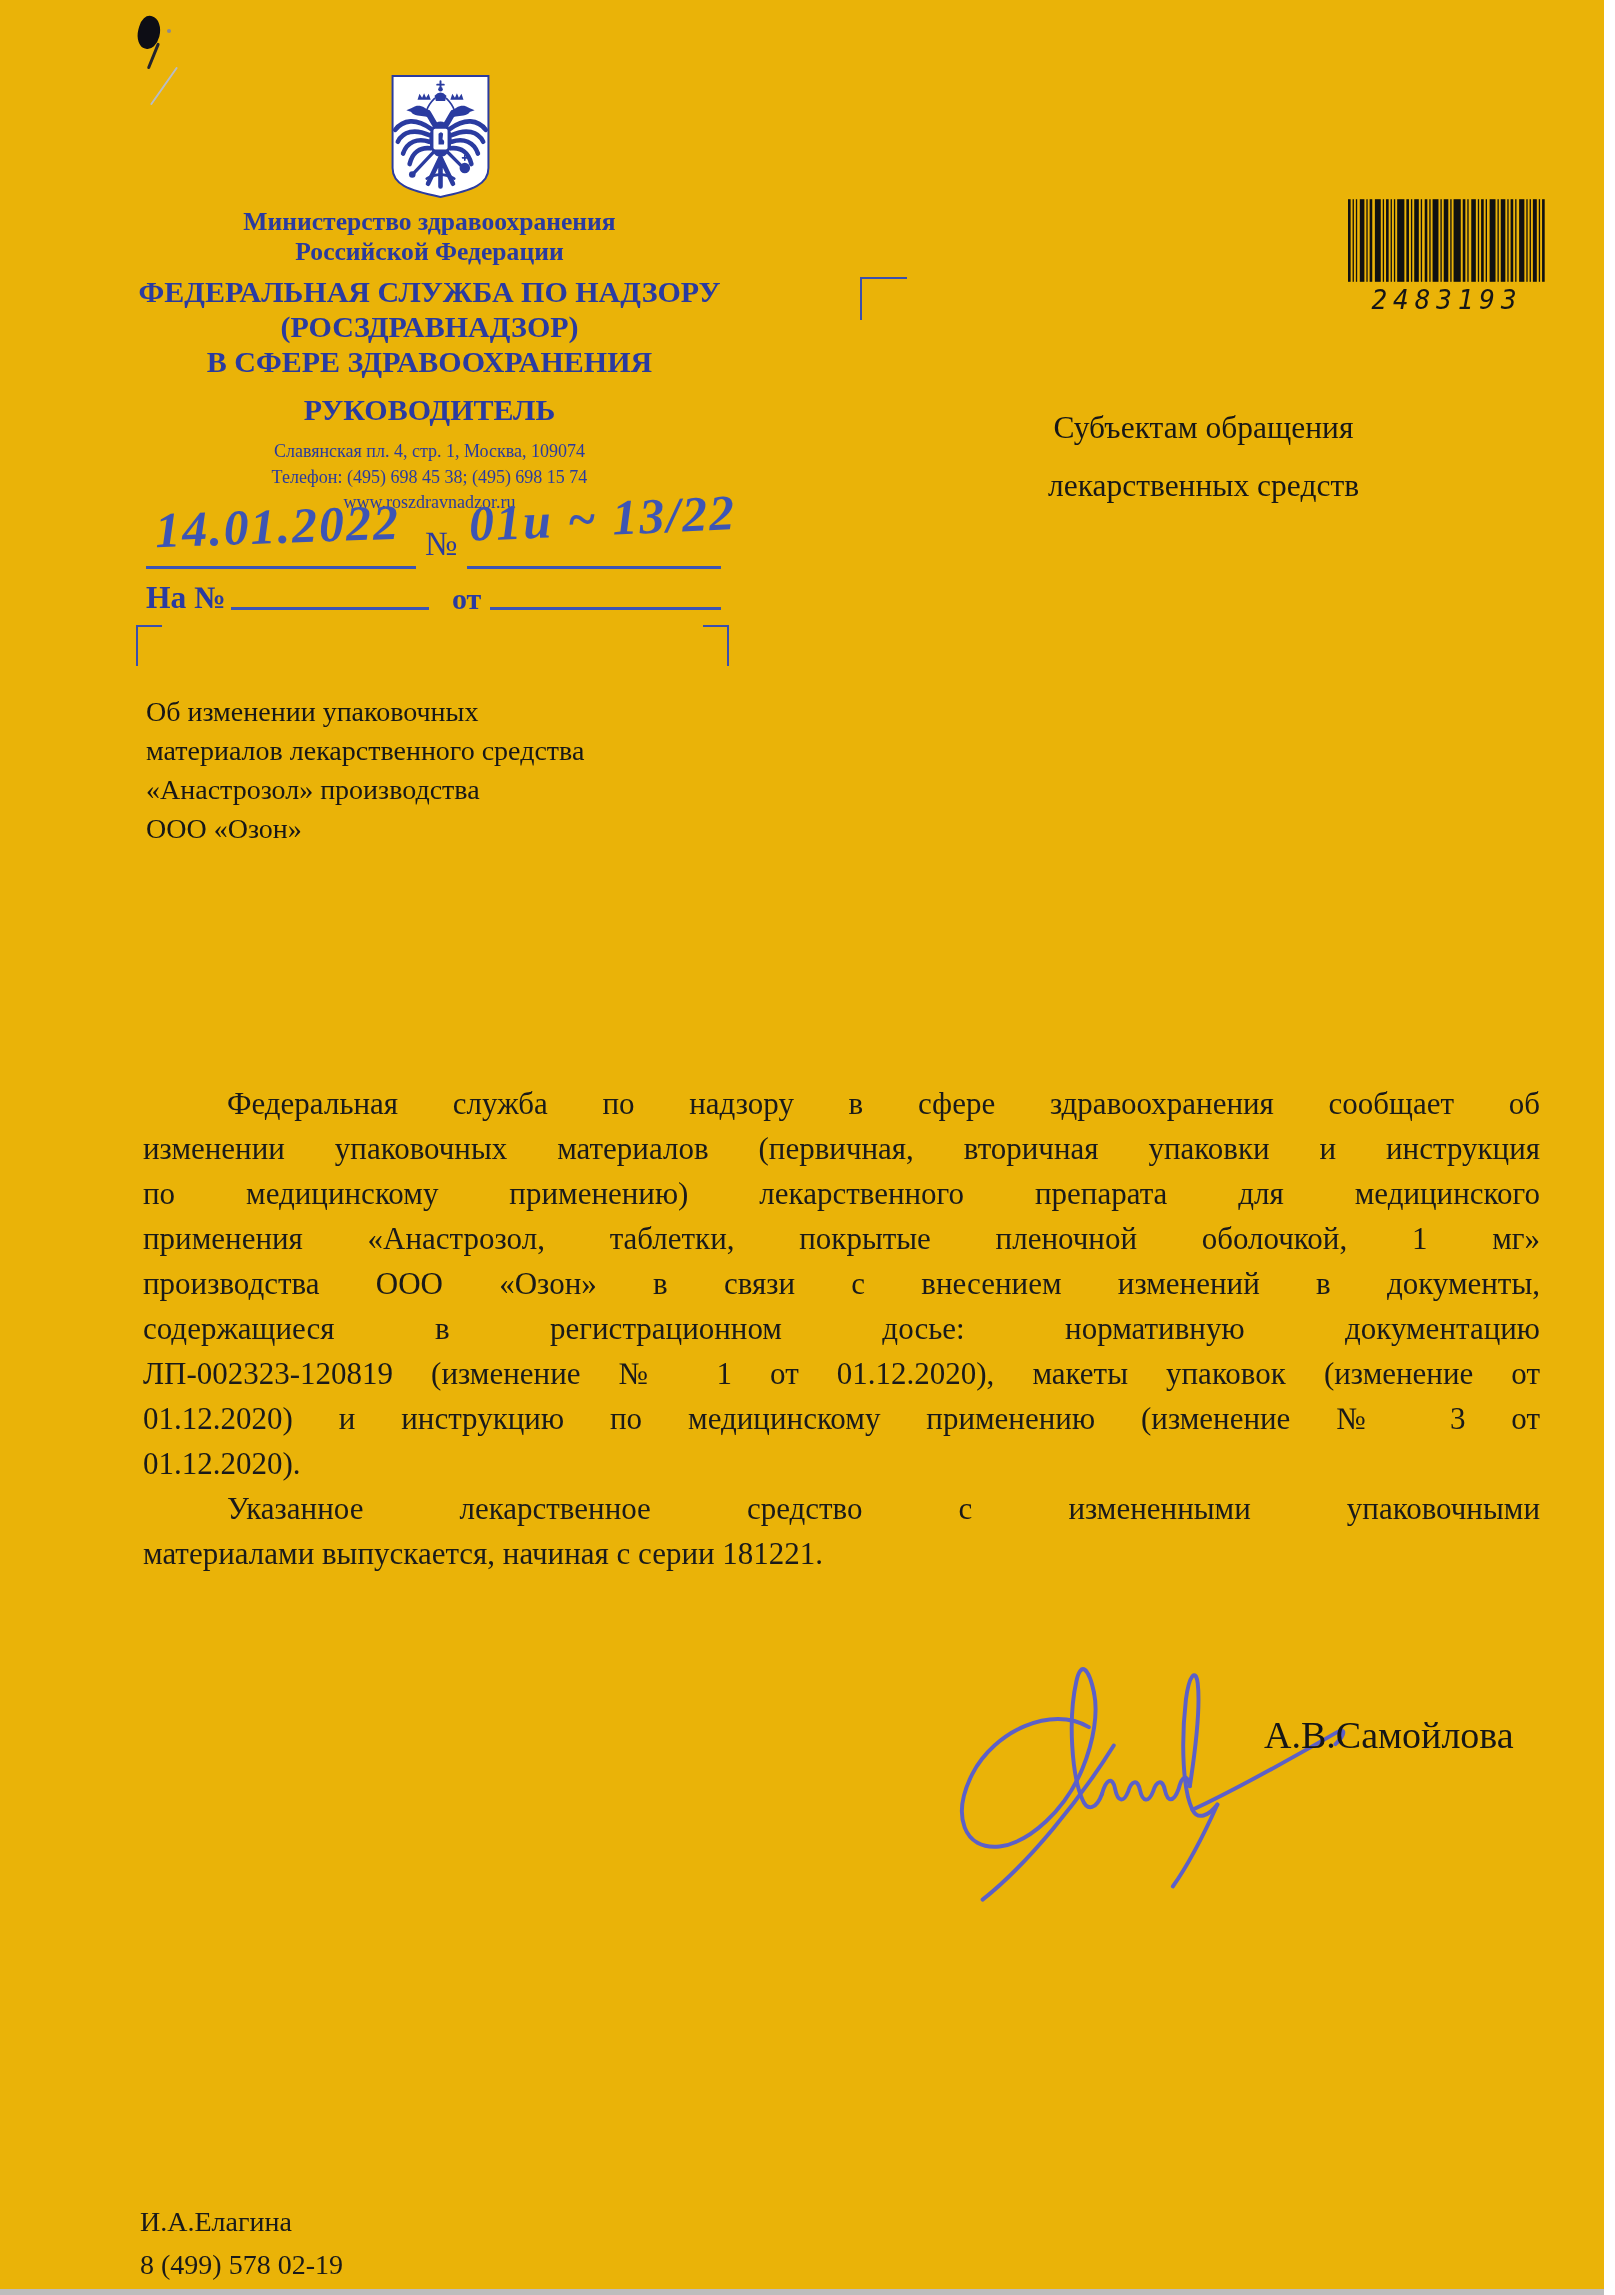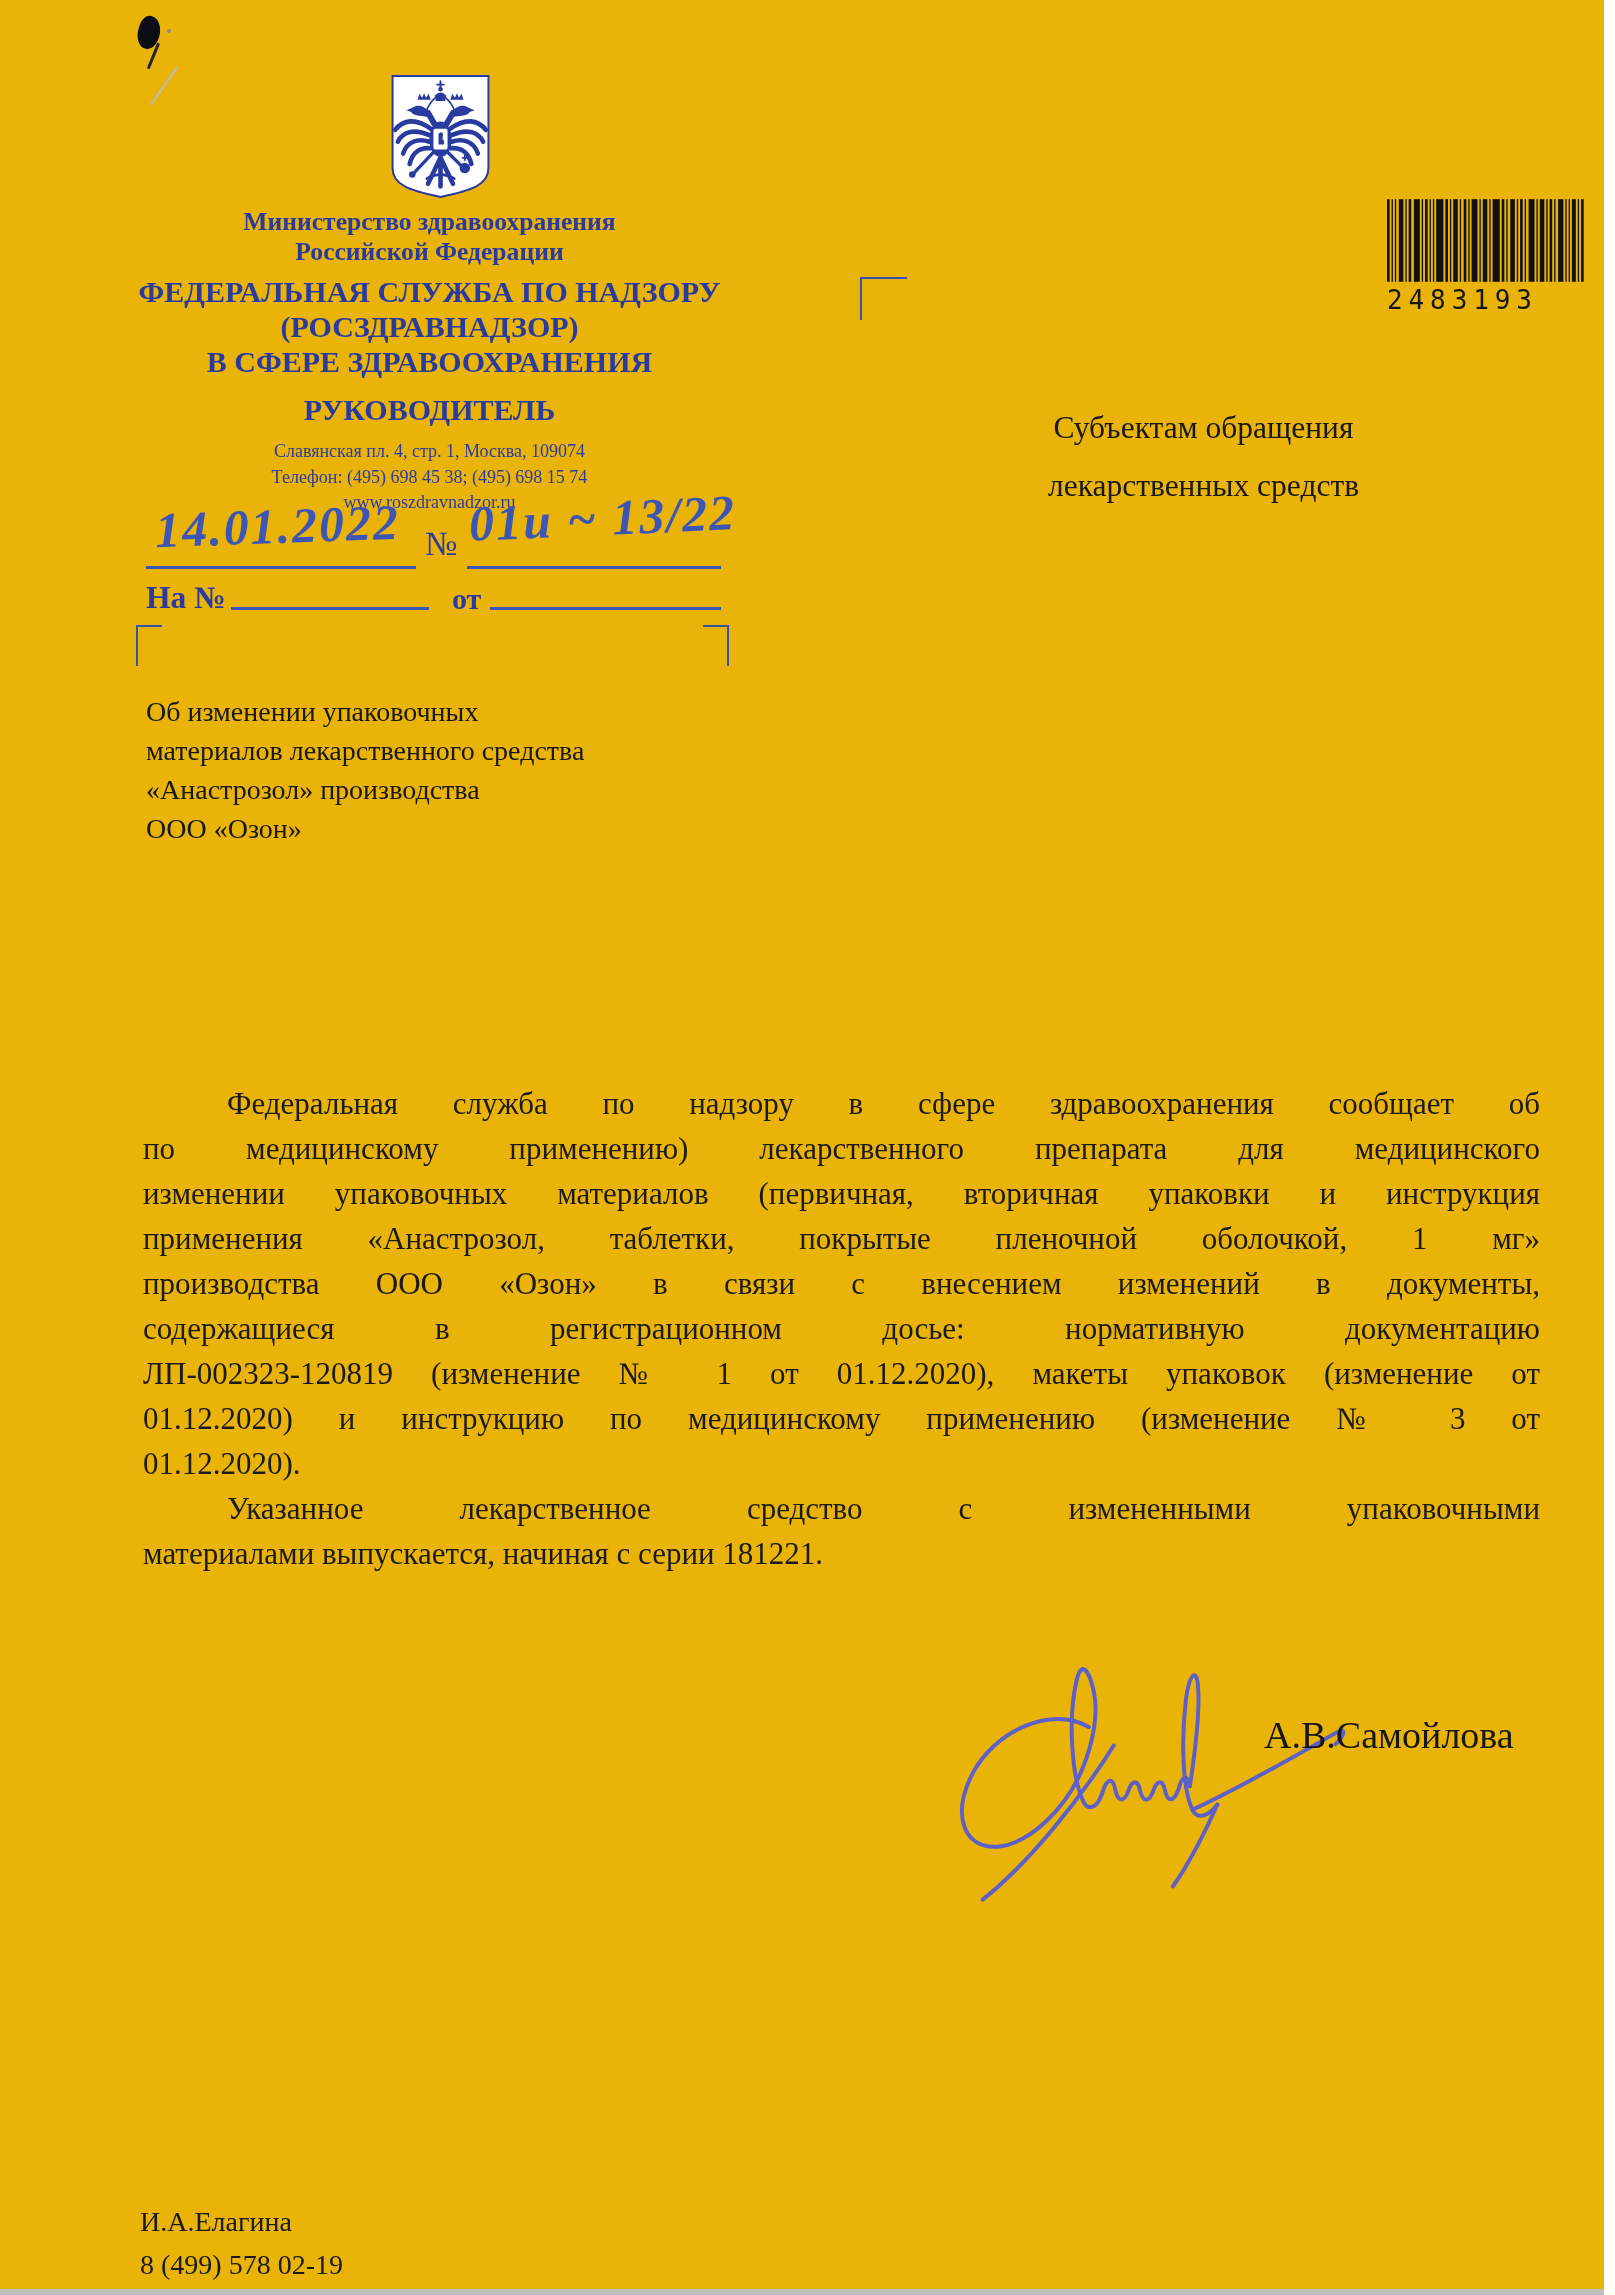--- a/index.html
+++ b/index.html
@@ -43,21 +43,21 @@
 
   
   .c-addr{position:absolute;left:860px;top:277px;width:45px;height:41px;
     border-left:2.6px solid #3a4fae;border-top:2.6px solid #3a4fae;}
   .c-doc-l{position:absolute;left:136px;top:625px;width:23.6px;height:39px;
     border-left:2.6px solid #3a4fae;border-top:2.6px solid #3a4fae;}
   .c-doc-r{position:absolute;left:703px;top:625px;width:23.6px;height:39px;
     border-right:2.6px solid #3a4fae;border-top:2.6px solid #3a4fae;}
 
   
-  .barcode{position:absolute;left:1387px;top:199px;width:198px;}
+  .barcode{position:absolute;left:1348px;top:199px;width:198px;text-align:center;font-style:italic;}
   .barcode-digits{font-family:"DejaVu Sans Mono",monospace;font-size:26px;letter-spacing:5.9px;
     color:#161616;margin-top:1.3px;}
 
   
   .addressee{position:absolute;left:938px;top:399px;width:531px;text-align:center;
     font-size:31.5px;line-height:58px;color:#171717;}
   .subject{position:absolute;left:146px;top:692px;width:564px;font-size:28px;line-height:39px;color:#171717;}
 
   
   .body-text{position:absolute;left:143px;top:1081px;width:1397px;font-size:31px;
@@ -203,22 +203,22 @@
 
   <div class="subject">
     <div>Об  изменении упаковочных</div>
     <div>материалов лекарственного средства</div>
     <div>«Анастрозол» производства</div>
     <div>ООО «Озон»</div>
   </div>
 
   <div class="body-text">
     <div class="bl jl ind">Федеральная служба по надзору в сфере здравоохранения сообщает об</div>
+    <div class="bl jl">изменении упаковочных материалов (первичная, вторичная упаковки и инструкция</div>
     <div class="bl jl">по медицинскому применению) лекарственного препарата для медицинского</div>
-    <div class="bl jl">изменении упаковочных материалов (первичная, вторичная упаковки и инструкция</div>
     <div class="bl jl">применения «Анастрозол, таблетки, покрытые пленочной оболочкой, 1 мг»</div>
     <div class="bl jl">производства ООО «Озон» в связи с внесением изменений в документы,</div>
     <div class="bl jl">содержащиеся в регистрационном досье: нормативную документацию</div>
     <div class="bl jl">ЛП-002323-120819 (изменение № 1 от 01.12.2020), макеты упаковок (изменение от</div>
     <div class="bl jl">01.12.2020) и инструкцию по медицинскому применению (изменение № 3 от</div>
     <div class="bl">01.12.2020).</div>
     <div class="bl jl ind">Указанное лекарственное средство с измененными упаковочными</div>
     <div class="bl">материалами  выпускается, начиная с серии 181221.</div>
   </div>
 

